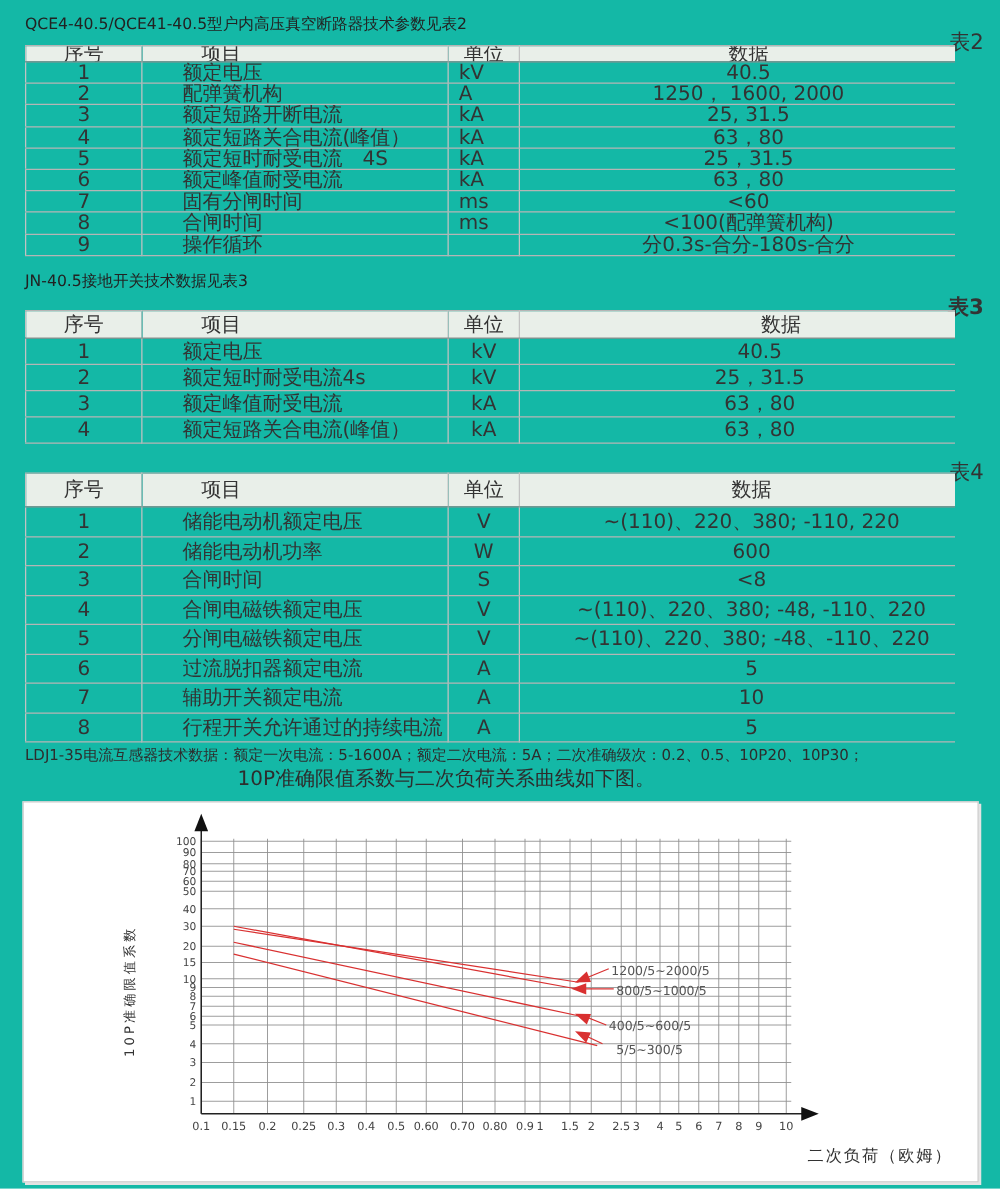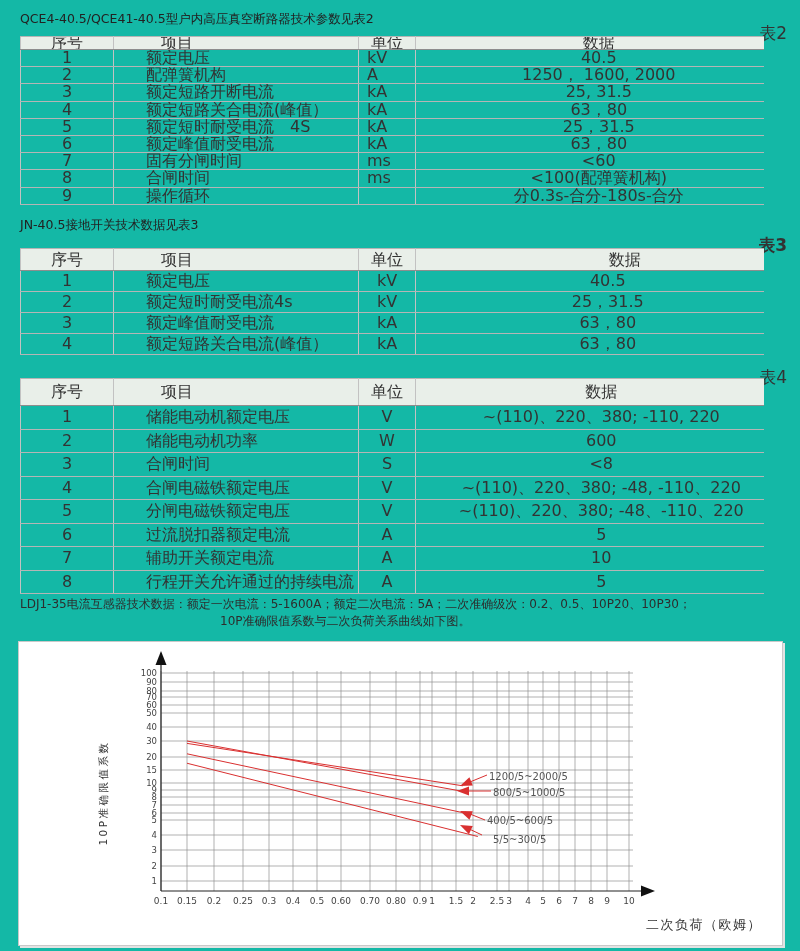--- a/index.html
+++ b/index.html
@@ -26,21 +26,21 @@
   .t1 td.c2{text-align:left;padding-left:8px;}
   .t3 td.c2,.t4 td.c2{text-align:center;}
   td.c3,th.c3{text-align:center;}
   .t1 td.c3,.t1 th.c3{padding-left:18px;}
   .t3 td.c3{padding-left:36px;} .t3 th.c3{padding-left:70px;}
   .t4 td.c3,.t4 th.c3{padding-left:23px;}
   .t1 th{height:12px;line-height:12px;} .t1 td{height:16.2px;line-height:16px;}
   .t3 th{height:21px;line-height:21px;} .t3 td{height:20px;line-height:20px;}
   .t4 th{height:26px;line-height:26px;} .t4 td{height:22.5px;line-height:22px;}
   .note1{position:absolute;left:20px;top:596px;font-size:12px;color:#2d2d2d;white-space:nowrap;}
-  .note2{position:absolute;left:190px;top:613px;font-size:12px;color:#2d2d2d;white-space:nowrap;margin-left:30px;}
+  .note2{position:absolute;left:190px;top:613px;font-size:16px;color:#2d2d2d;white-space:nowrap;}
   .chart-box{position:absolute;left:18px;top:641px;width:763px;height:303px;
         border:1px solid #c9c9c9;box-shadow:2px 2px 0 #e3e3e3;background:#fff;}
   .chart-box svg{display:block;}
 </style>
 </head>
 <body>
 
 <div class="page">
 
   <div class="sec-title s1-title">QCE4-40.5/QCE41-40.5型户内高压真空断路器技术参数见表2</div>

